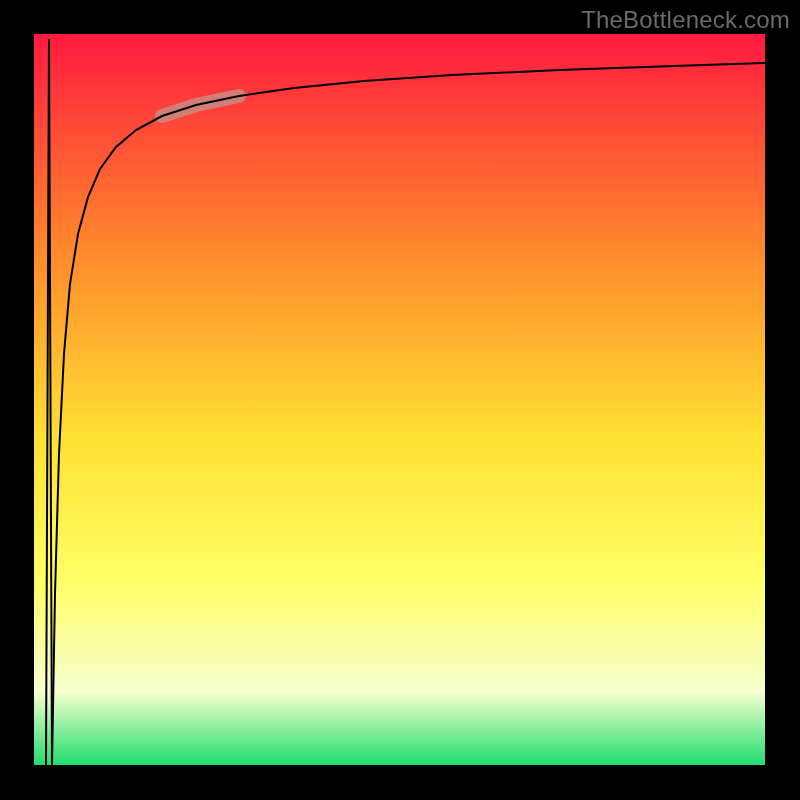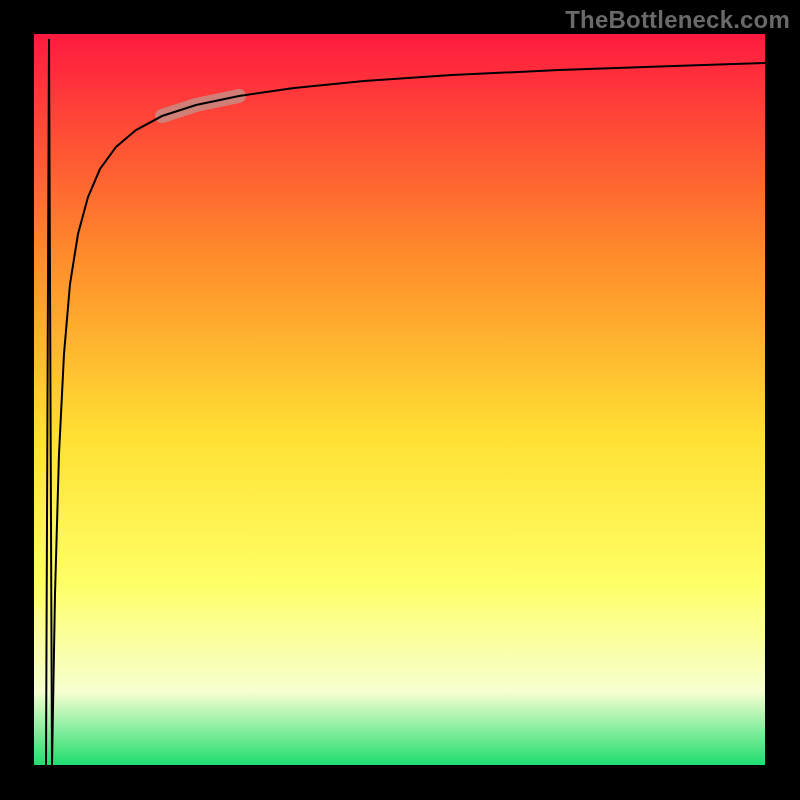--- a/index.html
+++ b/index.html
@@ -14,21 +14,21 @@
   .canvas {
     position: relative;
     width: 800px;
     height: 800px;
   }
   .watermark {
     position: absolute;
     top: 6px;
     right: 10px;
     font-size: 24px;
-    font-weight: 700;
+    font-weight: 400;
     color: #6a6a6a;
     letter-spacing: 0.2px;
   }
   svg.plot {
     position: absolute;
     top: 0;
     left: 0;
     width: 800px;
     height: 800px;
   }

